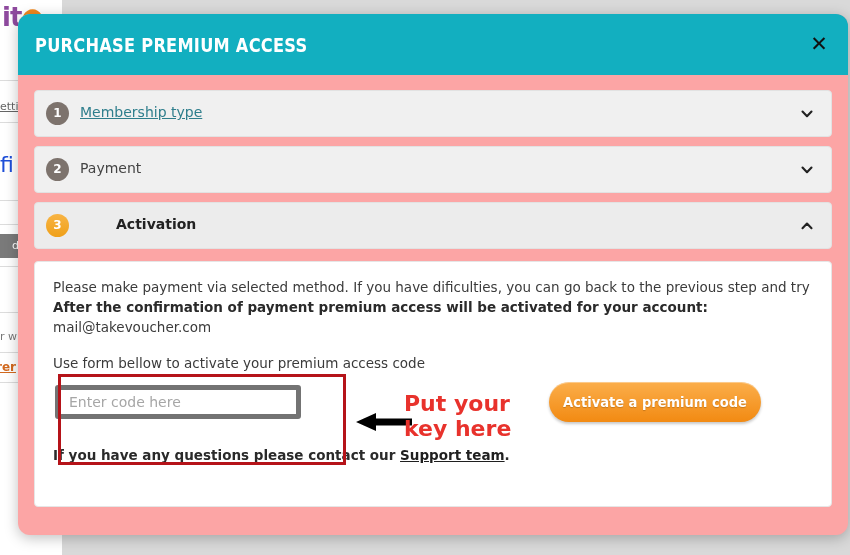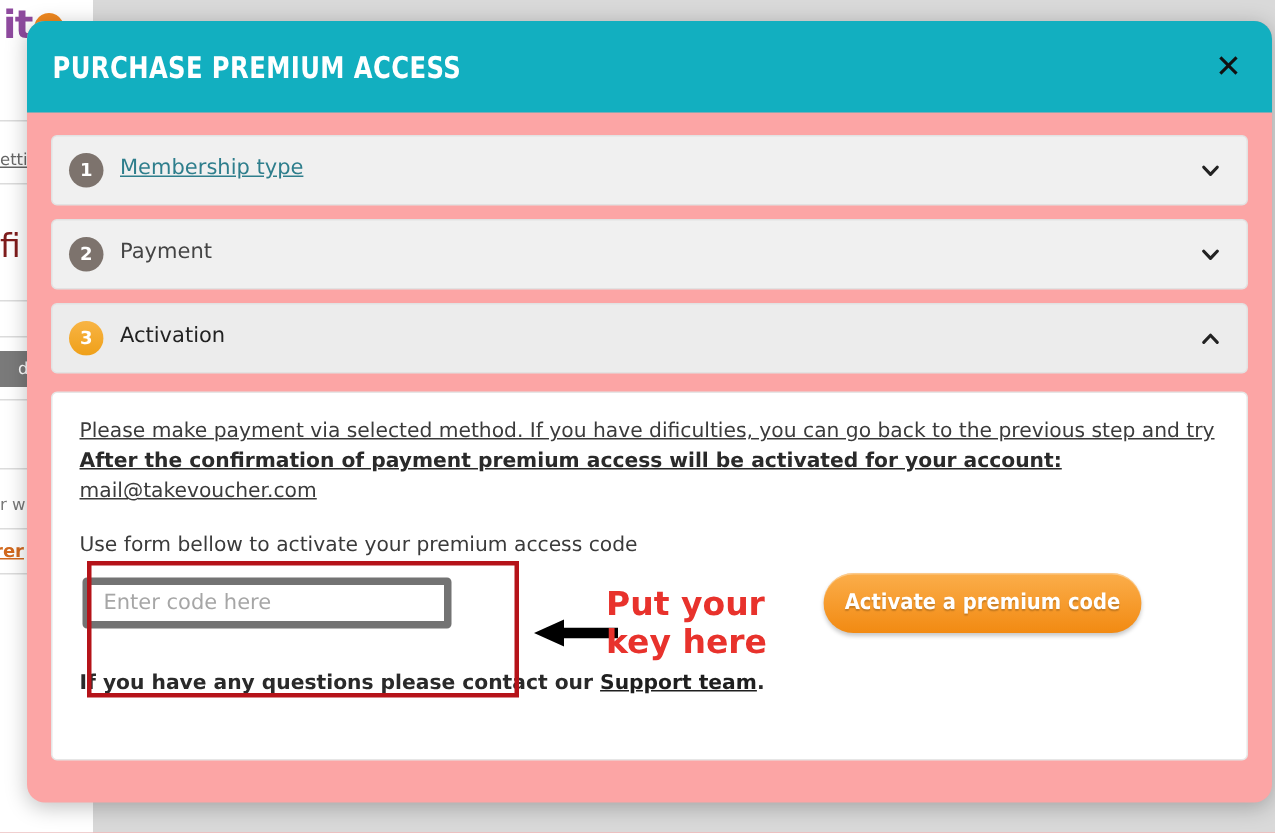--- a/index.html
+++ b/index.html
@@ -53,21 +53,21 @@
   }
   #bg-settings-link {
     left: 0; top: 100px;
     color: #666666;
     text-decoration: underline;
   }
   #bg-heading {
     position: absolute;
     left: 0; top: 152px;
     font-size: 22px;
-    color: #7f1d1d;
+    color: #1d4ed8;
     white-space: nowrap;
   }
   #bg-gray-button {
     position: absolute;
     left: -22px; top: 234px;
     width: 44px;
     height: 24px;
     background: #7a7a7a;
     color: #ffffff;
     font-size: 11px;
@@ -179,21 +179,22 @@
     top: 13px;
     font-size: 14px;
     color: #444444;
   }
   .accordion-label.link {
     color: #2e7e8c;
     text-decoration: underline;
   }
   .accordion-label.active {
     color: #222222;
-    font-weight: normal;
+    font-weight: bold;
+    margin-left: 36px;
   }
   .chevron {
     position: absolute;
     right: 18px;
     top: 17px;
     width: 12px;
     height: 12px;
   }
   .chevron svg { display: block; }
 
@@ -205,21 +206,20 @@
     border: 1px solid #e6e6e6;
     border-radius: 4px;
     padding: 16px 18px 18px 18px;
     min-height: 210px;
   }
   .panel-text {
     font-size: 13.5px;
     color: #3b3b3b;
     line-height: 1.35;
     margin: 0 0 2px 0;
-    text-decoration: underline;
   }
   .panel-text.bold {
     font-weight: bold;
     color: #2a2a2a;
   }
   #use-form-line {
     margin-top: 18px;
     font-size: 13.5px;
     color: #3b3b3b;
   }

